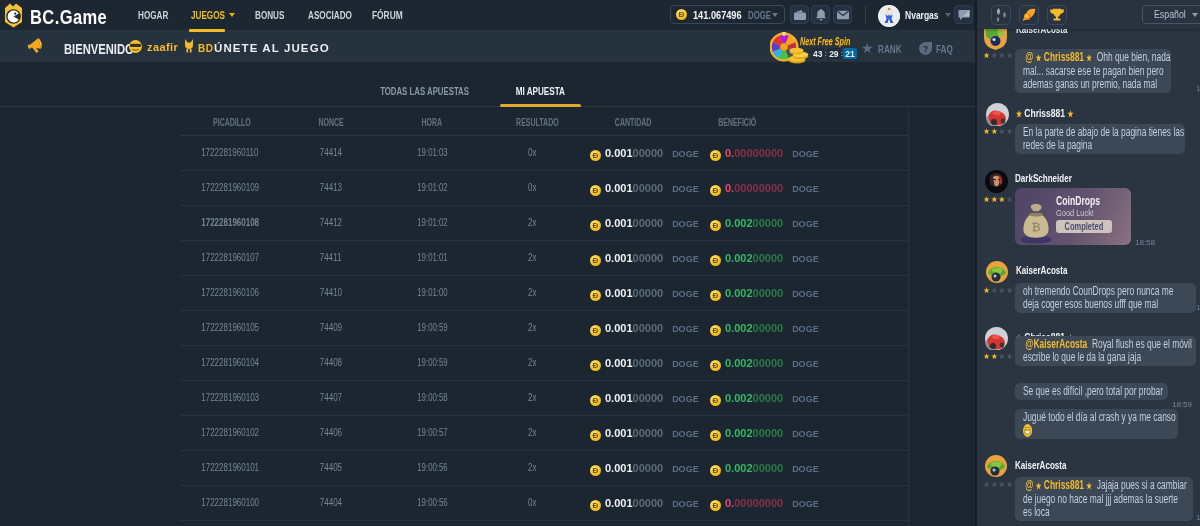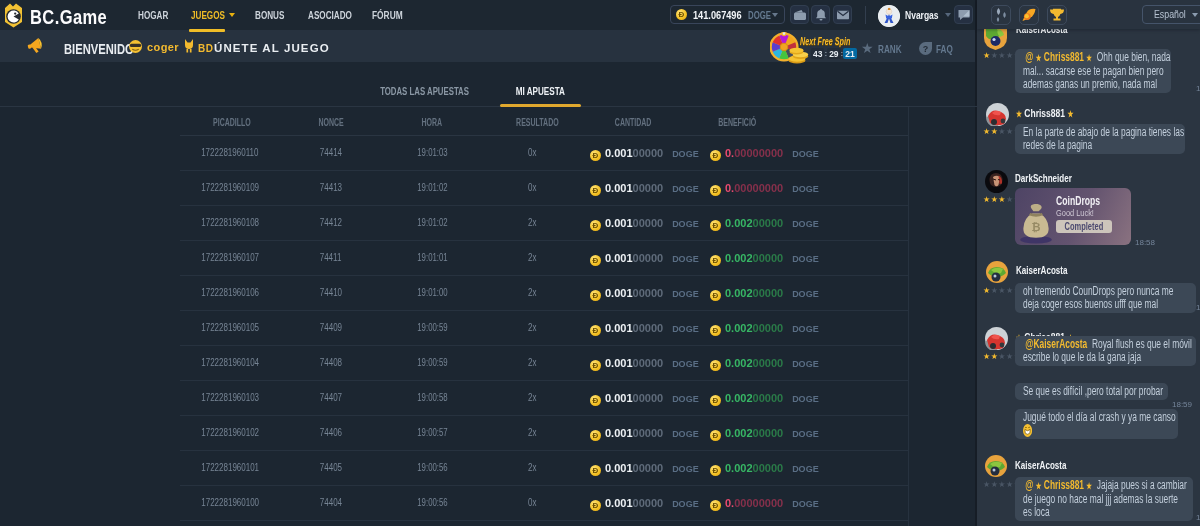--- a/index.html
+++ b/index.html
@@ -127,21 +127,21 @@
       <rect x="0.8" y="5.8" width="3" height="4" rx="1" fill="#f6a71f"></rect>
       <path d="M5 9.5 L7.5 15.5 L10 14.6 L7.8 9.2 Z" fill="#f6a71f"></path>
     </g>
   </svg>
   <div class="abs" style="left:64px;top:41px;font-size:14px;font-weight:bold;color:#e9edf1;"><span class="sxl" style="transform:scaleX(.80);">BIENVENIDO</span></div>
   <svg class="abs" style="left:129px;top:40px" width="13" height="13" viewBox="0 0 12 12">
       <circle cx="6" cy="6" r="6" fill="#f5c032"></circle>
       <rect x="0.8" y="3.4" width="10.4" height="3" rx="1.4" fill="#383127"></rect>
       <path d="M3 8.4 Q6 10.4 9 8.4" stroke="#7a5b14" stroke-width="1" fill="none"></path>
     </svg>
-  <div class="abs" style="left:147px;top:41px;font-size:11px;font-weight:bold;color:#f3ba2f;letter-spacing:.4px;">coger</div>
+  <div class="abs" style="left:147px;top:41px;font-size:11px;font-weight:bold;color:#f3ba2f;letter-spacing:.4px;">zaafir</div>
   <svg class="abs" style="left:183px;top:39px" width="12" height="14" viewBox="0 0 11 14">
       <path d="M1.5 0 L4 3.5 L7 3.5 L9.5 0 L9.5 6 Q9.5 10 5.5 10 Q1.5 10 1.5 6 Z" fill="#f3ba2f"></path>
       <path d="M3.8 10 L3.8 13.5 M7.2 10 L7.2 13.5" stroke="#f3ba2f" stroke-width="1.7"></path>
     </svg>
   <div class="abs" style="left:198px;top:43px;font-size:10px;font-weight:bold;color:#f3ba2f;letter-spacing:.5px;">BD</div>
   <div class="abs" style="left:214px;top:42px;font-size:11.5px;font-weight:bold;color:#e9edf1;"><span class="sxl" style="letter-spacing:1.1px;">ÚNETE AL JUEGO</span></div>
 
   <svg class="abs" style="left:770px;top:32px" width="52" height="32" viewBox="0 0 52 32">
     <g transform="translate(14,15)">
       <circle r="13.4" fill="#e8a51f"></circle>
@@ -203,21 +203,21 @@
 </div>
 <div class="row" style="top:171px;">
 <div class="c" style="left:0px;width:100px;"><span class="sx" style="transform:scaleX(.8);">1722281960109</span></div>
 <div class="c" style="left:101px;width:100px;"><span class="sx" style="transform:scaleX(.8);">74413</span></div>
 <div class="c" style="left:202px;width:100px;"><span class="sx" style="transform:scaleX(.78);">19:01:02</span></div>
 <div class="c" style="left:302px;width:100px;"><span class="sx" style="transform:scaleX(.8);">0x</span></div>
 <div class="money" style="left:410px;"><span class="coin">Đ</span><span class="wb">0.001</span><span class="gz">00000</span><span class="doge">DOGE</span></div>
 <div class="money" style="left:530px;"><span class="coin">Đ</span><span class="red1">0.</span><span class="red2">00000000</span><span class="doge">DOGE</span></div>
 </div>
 <div class="row" style="top:206px;">
-<div class="c" style="left:0px;width:100px;"><span class="sx" style="transform:scaleX(.8);">1722281960108</span></div>
+<div class="c" style="left:0px;width:100px;font-weight:bold;"><span class="sx" style="transform:scaleX(.8);">1722281960108</span></div>
 <div class="c" style="left:101px;width:100px;"><span class="sx" style="transform:scaleX(.8);">74412</span></div>
 <div class="c" style="left:202px;width:100px;"><span class="sx" style="transform:scaleX(.78);">19:01:02</span></div>
 <div class="c" style="left:302px;width:100px;"><span class="sx" style="transform:scaleX(.8);">2x</span></div>
 <div class="money" style="left:410px;"><span class="coin">Đ</span><span class="wb">0.001</span><span class="gz">00000</span><span class="doge">DOGE</span></div>
 <div class="money" style="left:530px;"><span class="coin">Đ</span><span class="grn1">0.002</span><span class="grn2">00000</span><span class="doge">DOGE</span></div>
 </div>
 <div class="row" style="top:241px;">
 <div class="c" style="left:0px;width:100px;"><span class="sx" style="transform:scaleX(.8);">1722281960107</span></div>
 <div class="c" style="left:101px;width:100px;"><span class="sx" style="transform:scaleX(.8);">74411</span></div>
 <div class="c" style="left:202px;width:100px;"><span class="sx" style="transform:scaleX(.78);">19:01:01</span></div>

